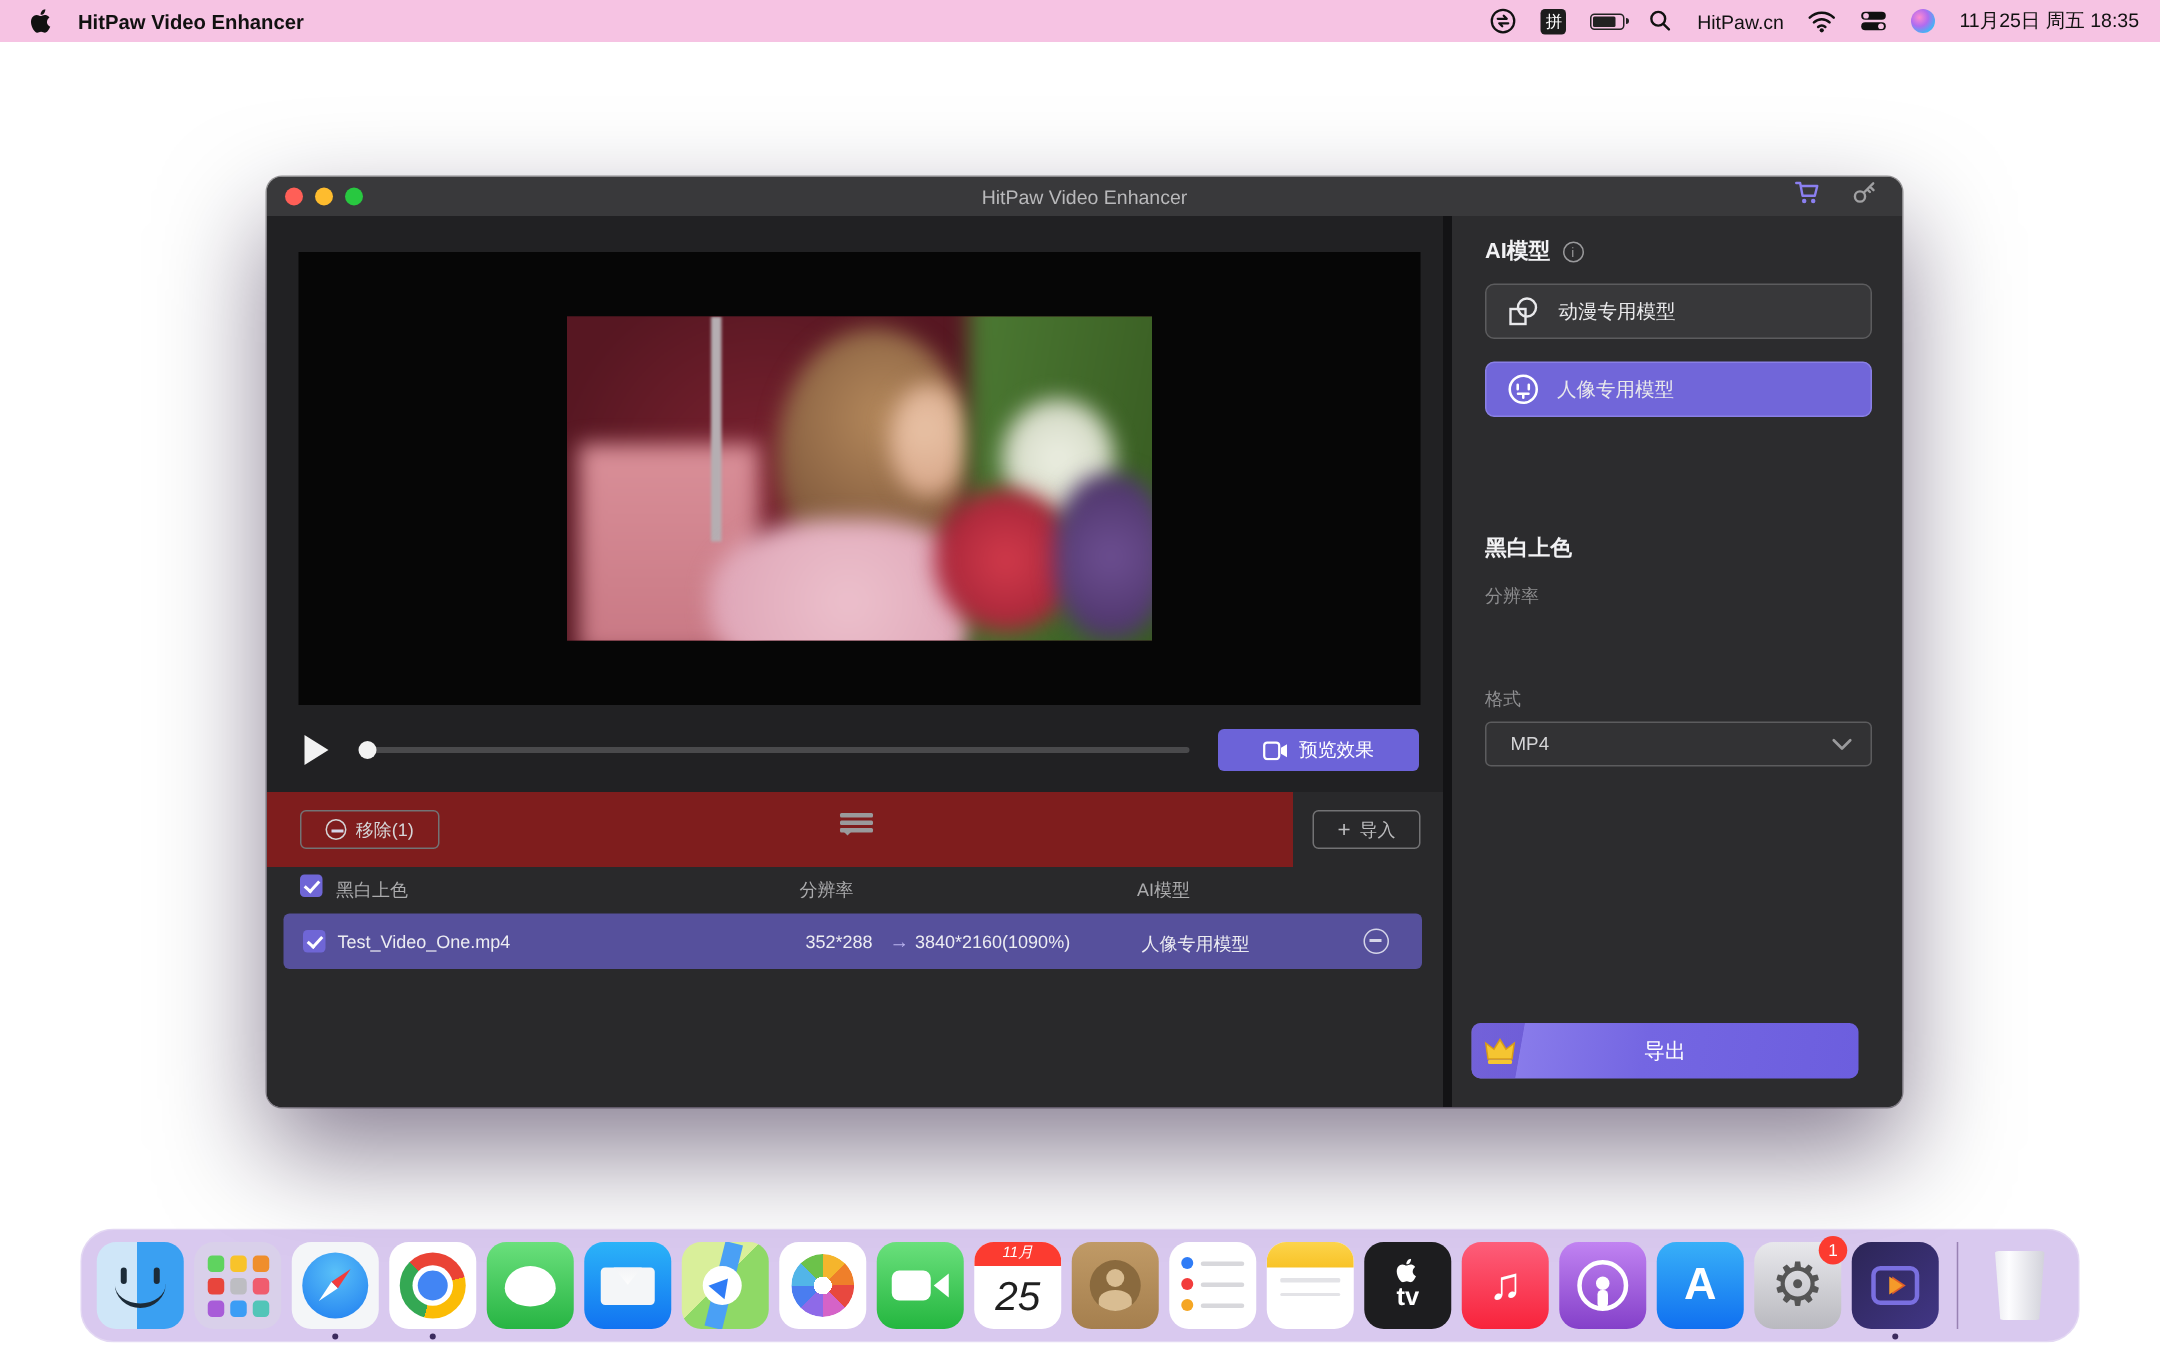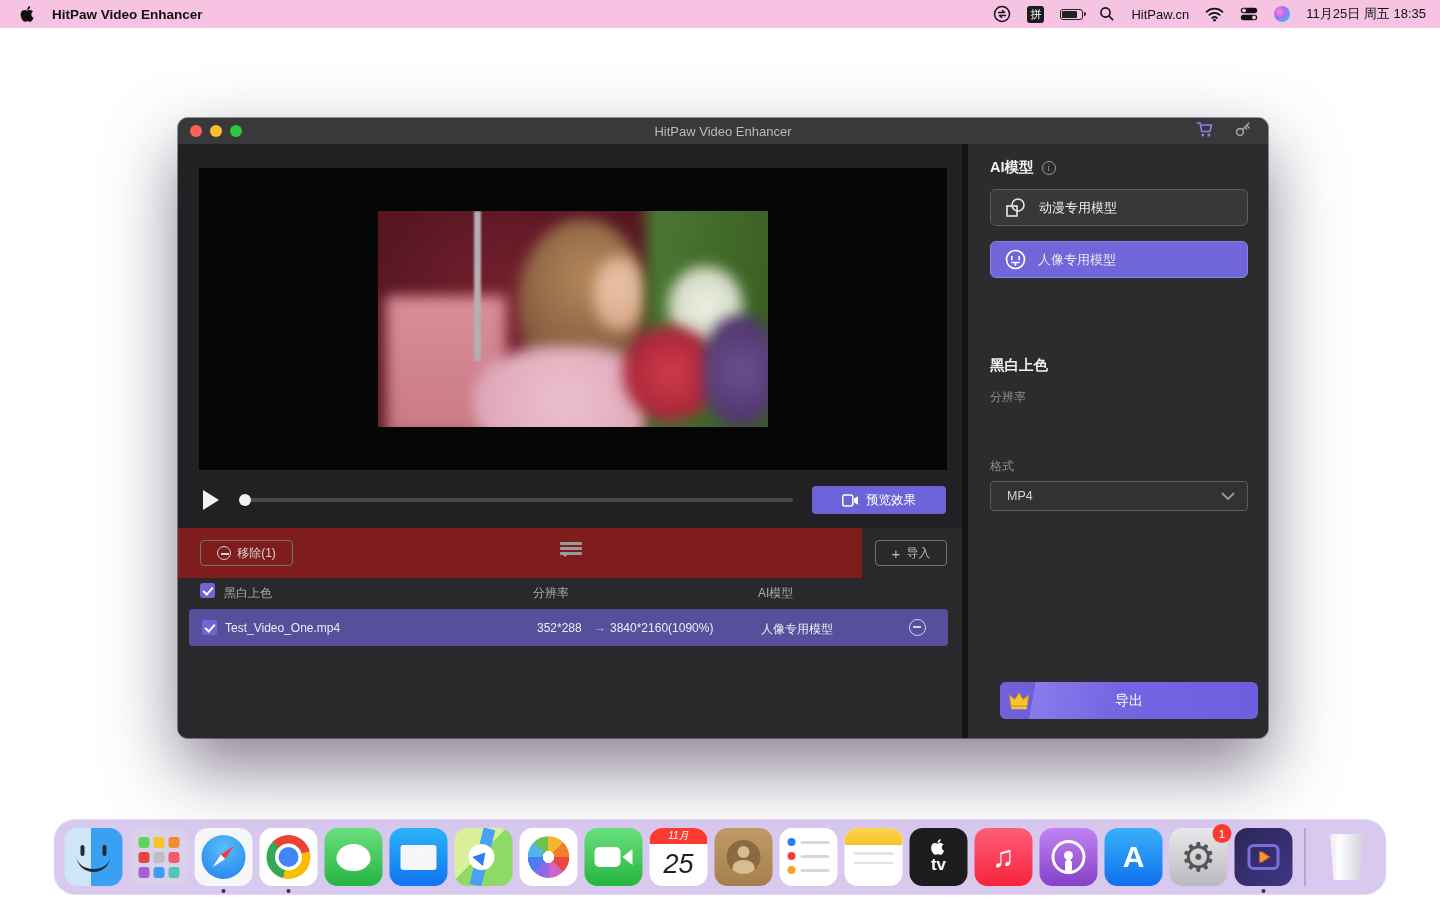--- a/index.html
+++ b/index.html
@@ -67,21 +67,21 @@
   
   .sb-title { position:absolute; left:22px; color:#f2f2f4; font-size:14.5px; font-weight:bold; display:flex; align-items:center; gap:8px; }
   .info-i { width:14px; height:14px; border:1.3px solid #9a9a9c; border-radius:50%; color:#9a9a9c; font-size:9px; font-weight:normal; display:flex; align-items:center; justify-content:center; font-style:normal; }
   .model-btn { position:absolute; left:22px; width:258px; height:37px; border-radius:6px; background:#38383a; border:1px solid #5c5c5e;
     display:flex; align-items:center; gap:12px; padding-left:14px; color:#e9e9eb; font-size:13px; cursor:pointer; }
   .model-btn.sel { background:#7166d9; border-color:#8a80e6; }
   .sb-label { position:absolute; left:22px; color:#8d8d8f; font-size:12px; }
   .select { position:absolute; left:22px; width:258px; height:30px; border:1px solid #5c5c5e; border-radius:4px; background:#323234;
     display:flex; align-items:center; color:#d5d5d7; font-size:12.5px; padding:0 12px 0 16px; cursor:pointer; }
   .select .chev { margin-left:auto; }
-  .export-btn { position:absolute; left:32px; top:538px; width:258px; height:37px; border-radius:6px; overflow:hidden;
+  .export-btn { position:absolute; left:13px; top:538px; width:258px; height:37px; border-radius:6px; overflow:hidden;
     background:linear-gradient(100deg,#9184ee 0%, #7466e2 45%, #6c5ede 100%); display:flex; align-items:center; justify-content:center;
     color:#fff; font-size:14px; cursor:pointer; }
   .crown-wrap { position:absolute; left:0; top:0; bottom:0; width:44px;
     background:linear-gradient(100deg, rgba(90,70,200,.55) 70%, rgba(90,70,200,0) 71%);
     display:flex; align-items:center; padding-left:8px; }
   
   .dock { position:absolute; left:50%; transform:translateX(-50%); bottom:5px; height:76px;
     background:rgba(186,156,226,.55); border:1px solid rgba(255,255,255,.28); border-radius:22px;
     display:flex; align-items:center; padding:0 10px; gap:7px; }
   .dicon { position:relative; width:58px; height:58px; border-radius:13px; cursor:pointer; flex:0 0 auto; }

